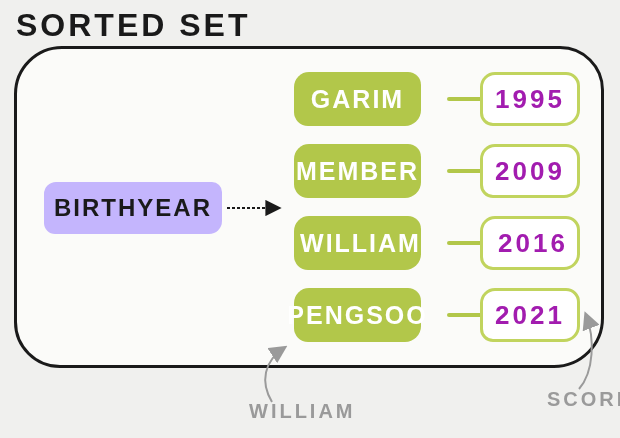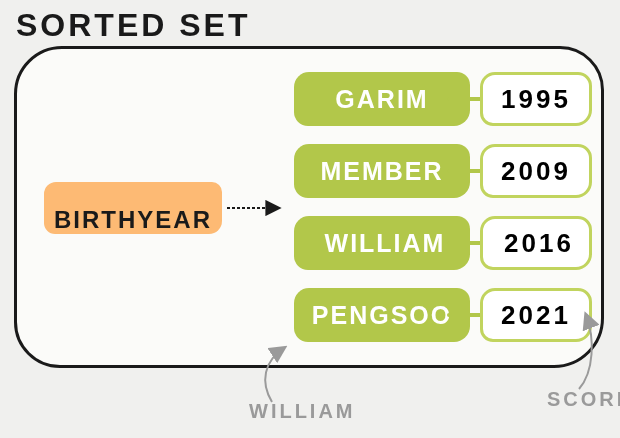--- a/index.html
+++ b/index.html
@@ -25,38 +25,38 @@
     color:var(--ink);
   }
   .container{
     position:absolute;left:14px;top:46px;width:590px;height:322px;
     background:var(--container-bg);
     border:3.5px solid var(--ink);
     border-radius:48px 44px 50px 46px;
   }
   .key-box{
     position:absolute;left:44px;top:182px;width:178px;height:52px;
-    background:#fdba74;border-radius:12px 10px 13px 11px;
-    display:flex;align-items:flex-end;justify-content:center;
+    background:#c4b5fd;border-radius:12px 10px 13px 11px;
+    display:flex;align-items:center;justify-content:center;
     font-size:24px;font-weight:700;letter-spacing:2px;color:var(--ink);
   }
   .member-box{
-    position:absolute;left:294px;width:176px;height:54px;
+    position:absolute;left:294px;width:127px;height:54px;
     background:var(--member-fill);
     border-radius:15px 13px 16px 14px;
     display:flex;align-items:center;justify-content:center;
     font-size:25px;font-weight:700;letter-spacing:2px;color:#ffffff;
   }
   .score-box{
-    position:absolute;left:480px;width:112px;height:54px;
+    position:absolute;left:480px;width:100px;height:54px;
     background:#ffffff;
     border:3px solid var(--score-border);
     border-radius:15px 14px 16px 13px;
     display:flex;align-items:center;justify-content:center;
-    font-size:26px;font-weight:700;letter-spacing:3px;color:#000000;
+    font-size:26px;font-weight:700;letter-spacing:3px;color:#a21caf;
   }
   .connector{
     position:absolute;left:447px;width:36px;height:4px;
     background:var(--connector);border-radius:2px;
   }
   .row-0 .member-box,.row-0 .score-box{top:72px;}  .row-0 .connector{top:97px;}
   .row-1 .member-box,.row-1 .score-box{top:144px;} .row-1 .connector{top:169px;}
   .row-2 .member-box,.row-2 .score-box{top:216px;padding-left:6px;} .row-2 .connector{top:241px;}
   .row-3 .member-box,.row-3 .score-box{top:288px;} .row-3 .connector{top:313px;}
   .annotation{

